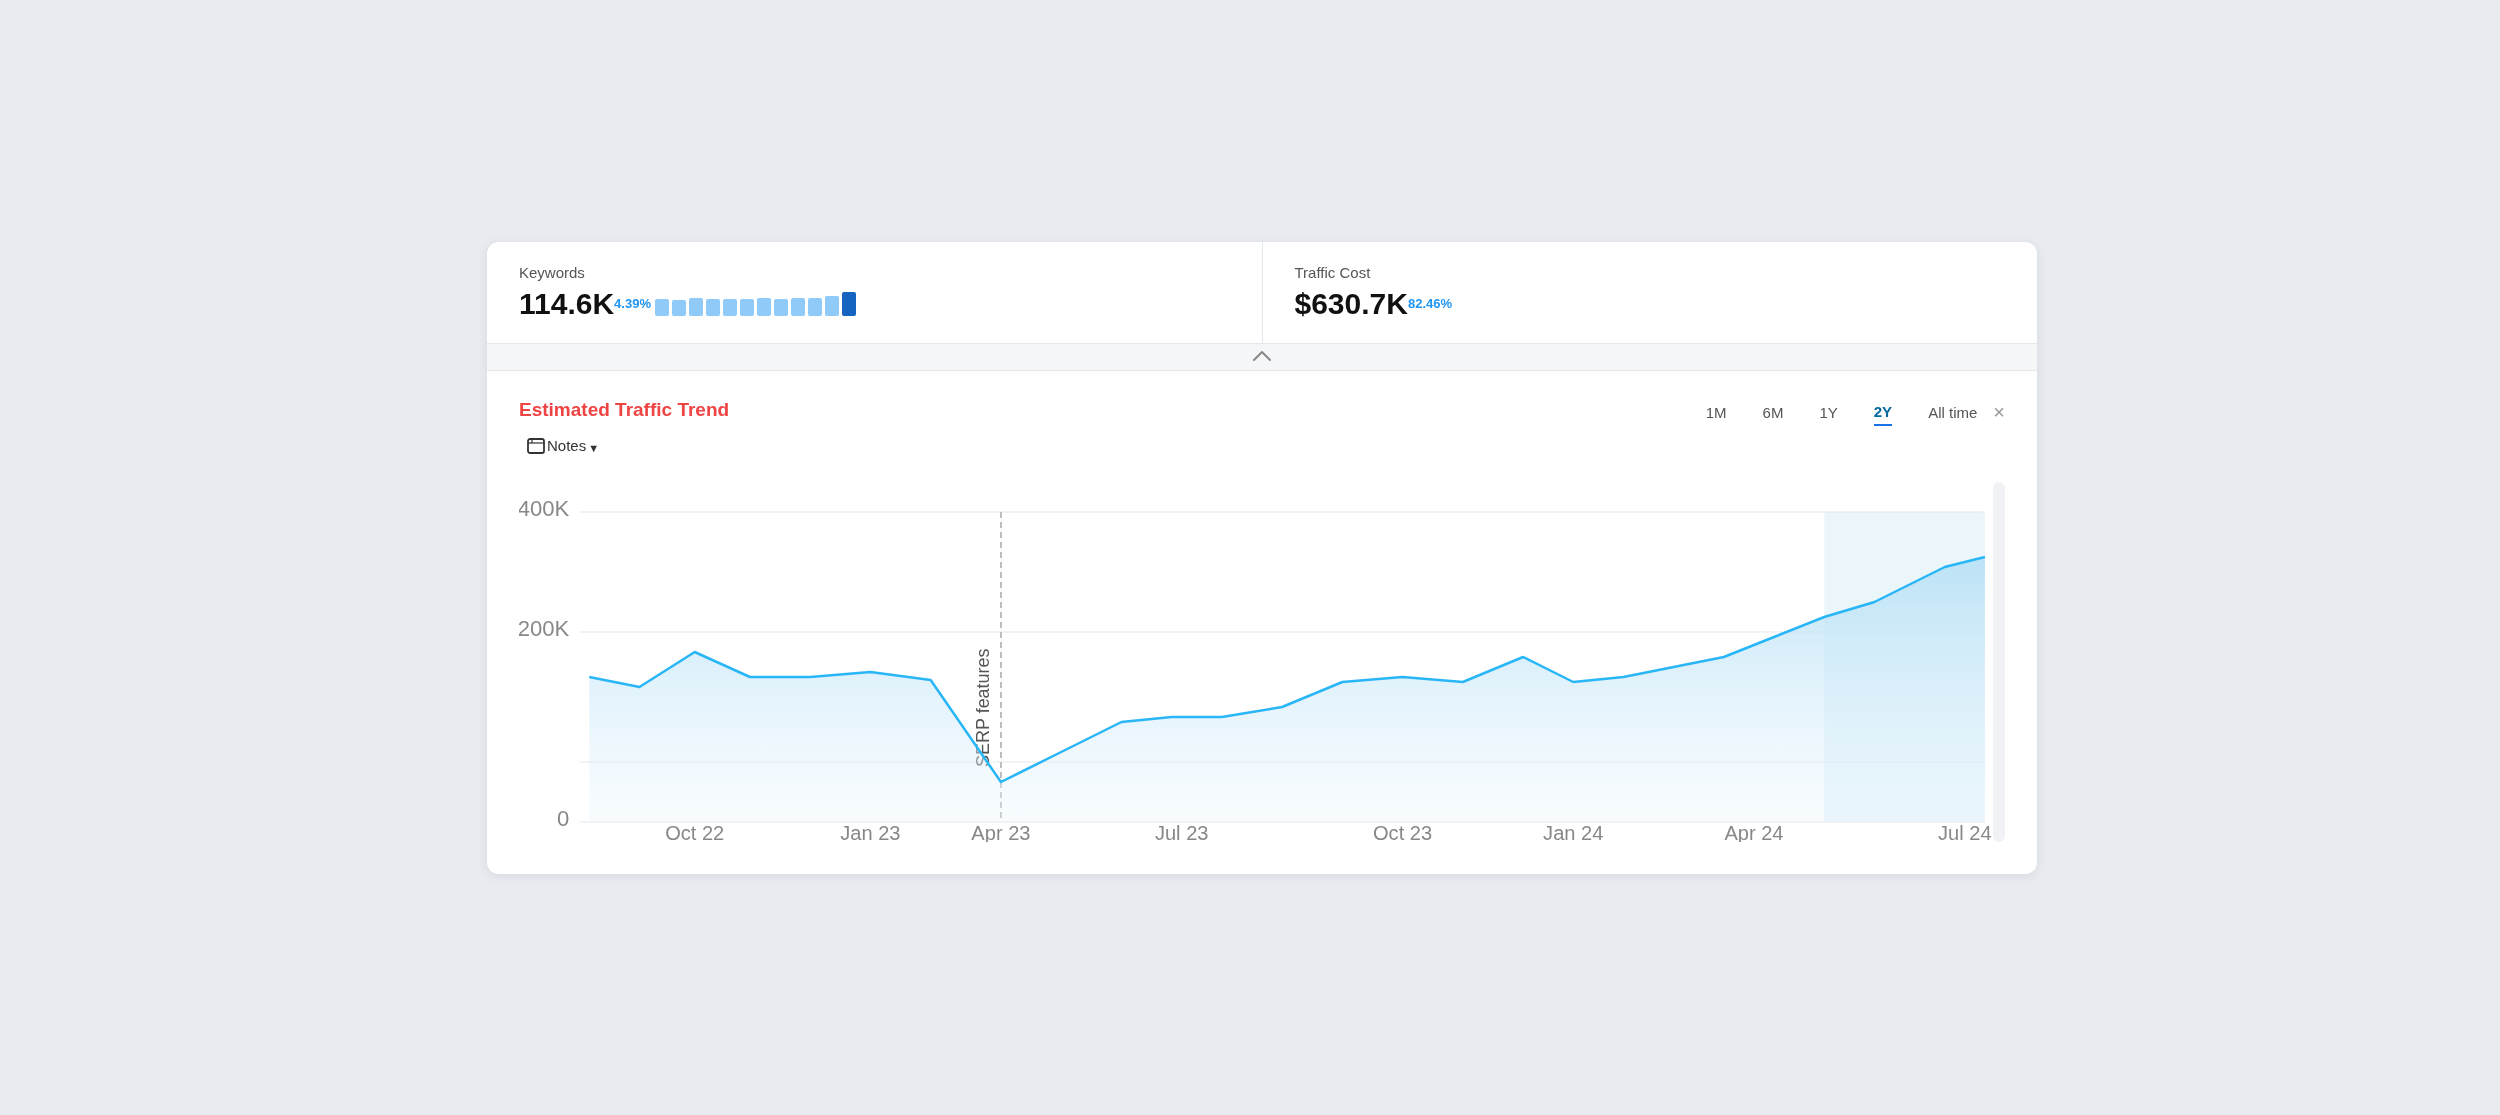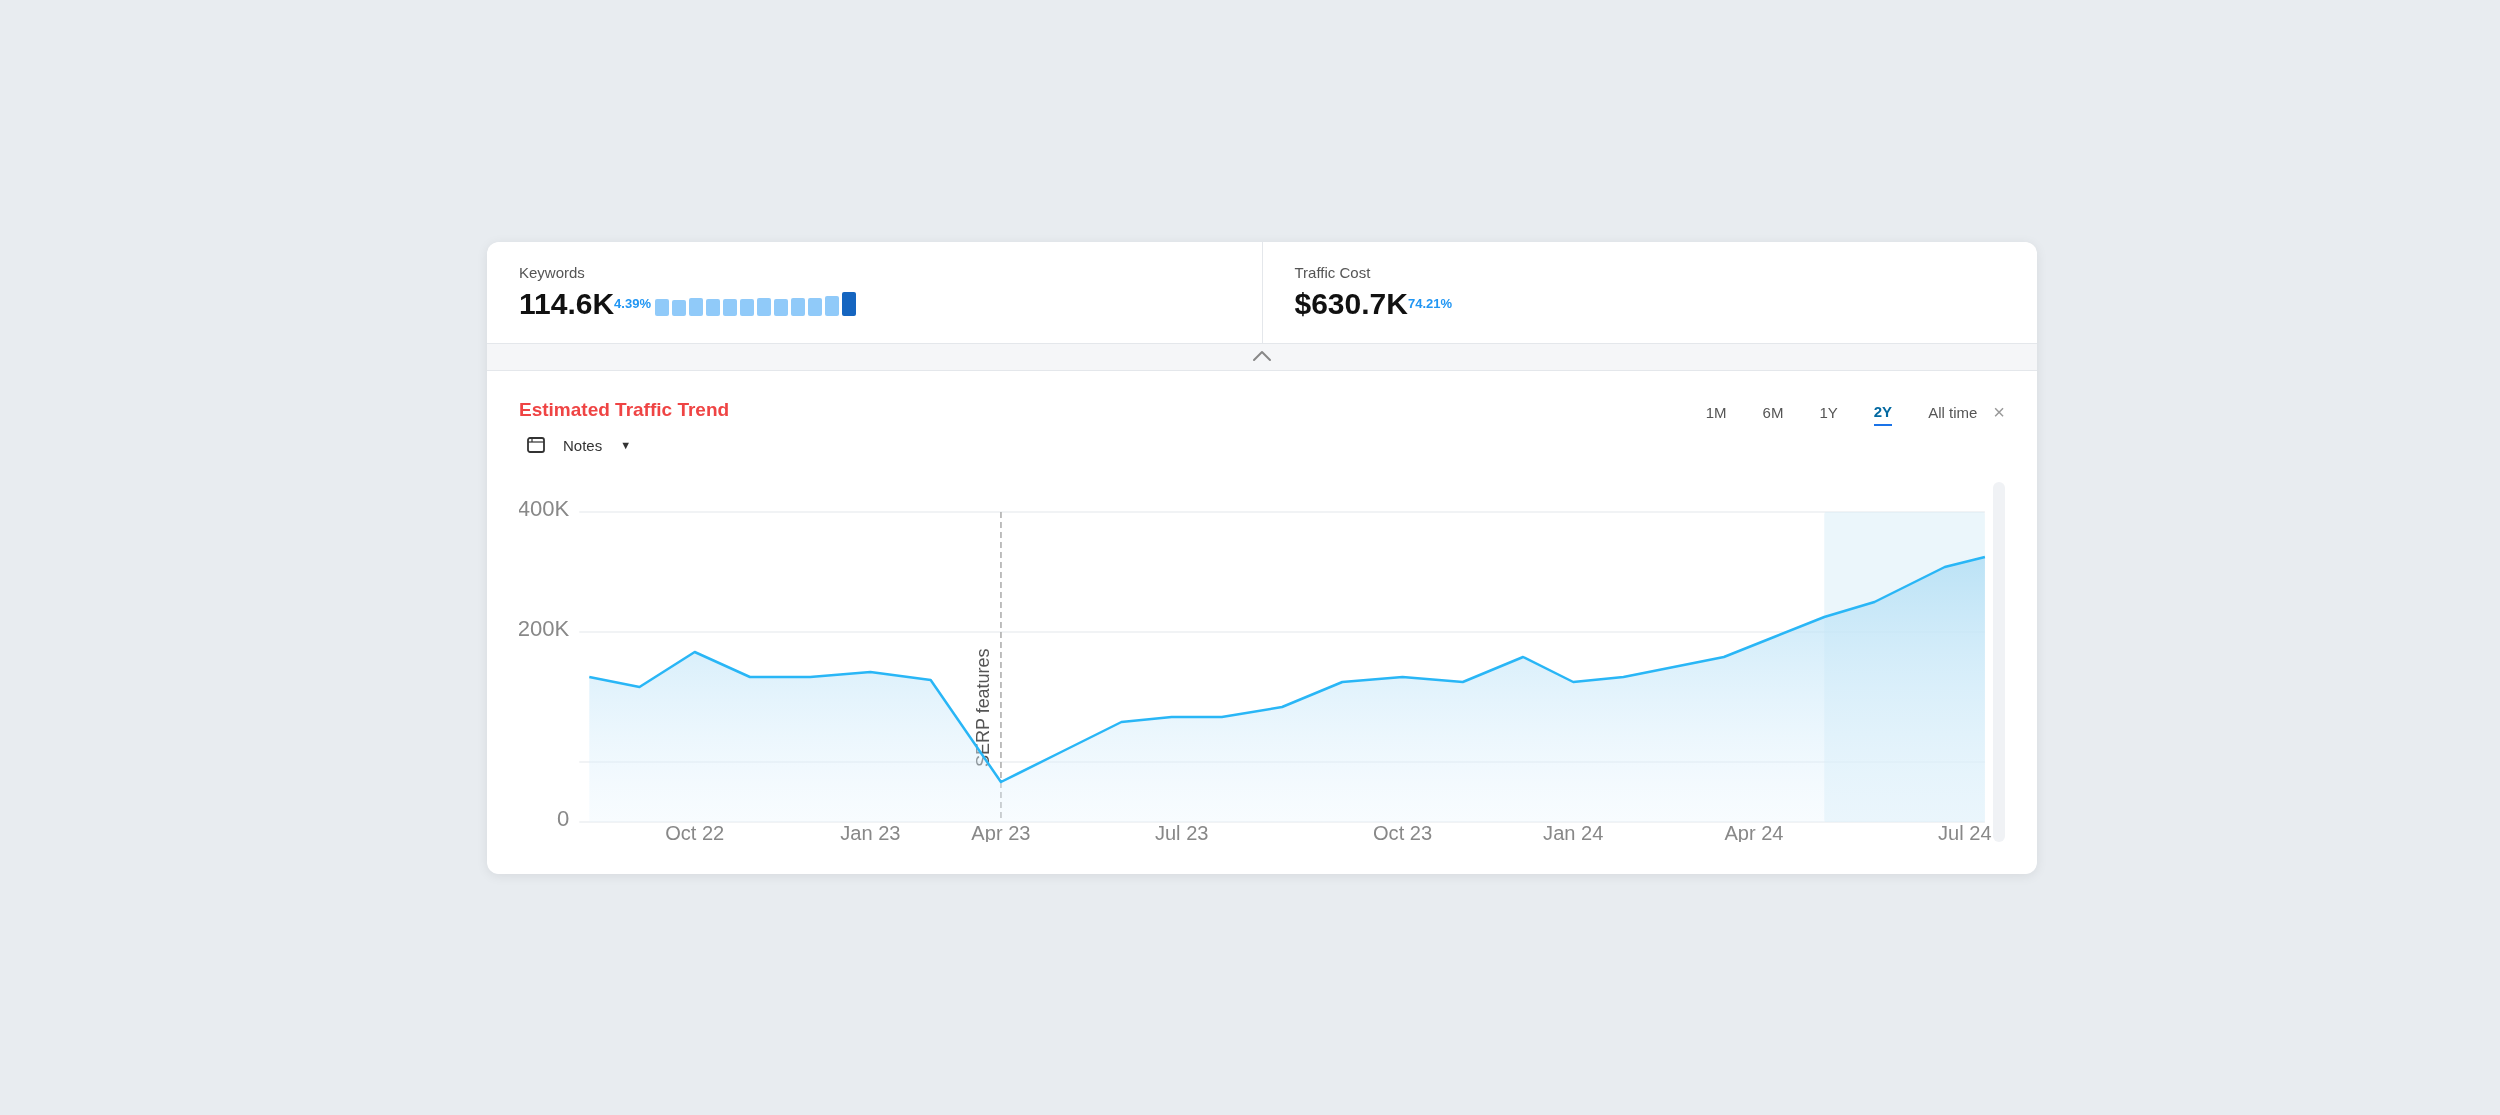--- a/index.html
+++ b/index.html
@@ -100,22 +100,22 @@
       margin-bottom: 24px;
     }
     .chart-title {
       font-size: 19px;
       font-weight: 700;
       color: #ef4444;
       margin-bottom: 12px;
     }
     .notes-btn {
       display: flex;
-      align-items: center;
-      gap: 18px;
+      align-items: flex-end;
+      gap: 2px;
       font-size: 15px;
       color: #333;
       cursor: pointer;
       border: none;
       background: none;
       padding: 4px 8px;
       border-radius: 4px;
     }
     .chevron-down {
       font-size: 11px;
@@ -199,21 +199,21 @@
           </div>
         </div>
       </div>
     </div>
 
 
     <div class="metric-item">
       <div class="metric-label">Traffic Cost</div>
       <div class="metric-value-row">
         <span class="metric-value">$630.7K</span>
-        <span class="metric-pct">74.21%</span>
+        <span class="metric-pct">82.46%</span>
       </div>
     </div>
 
   </div>
 
   <div class="collapse-indicator">
     <svg width="20" height="12" viewBox="0 0 20 12">
       <polyline points="2,10 10,2 18,10" fill="none" stroke="#888" stroke-width="2" stroke-linecap="round" stroke-linejoin="round"></polyline>
     </svg>
   </div>

